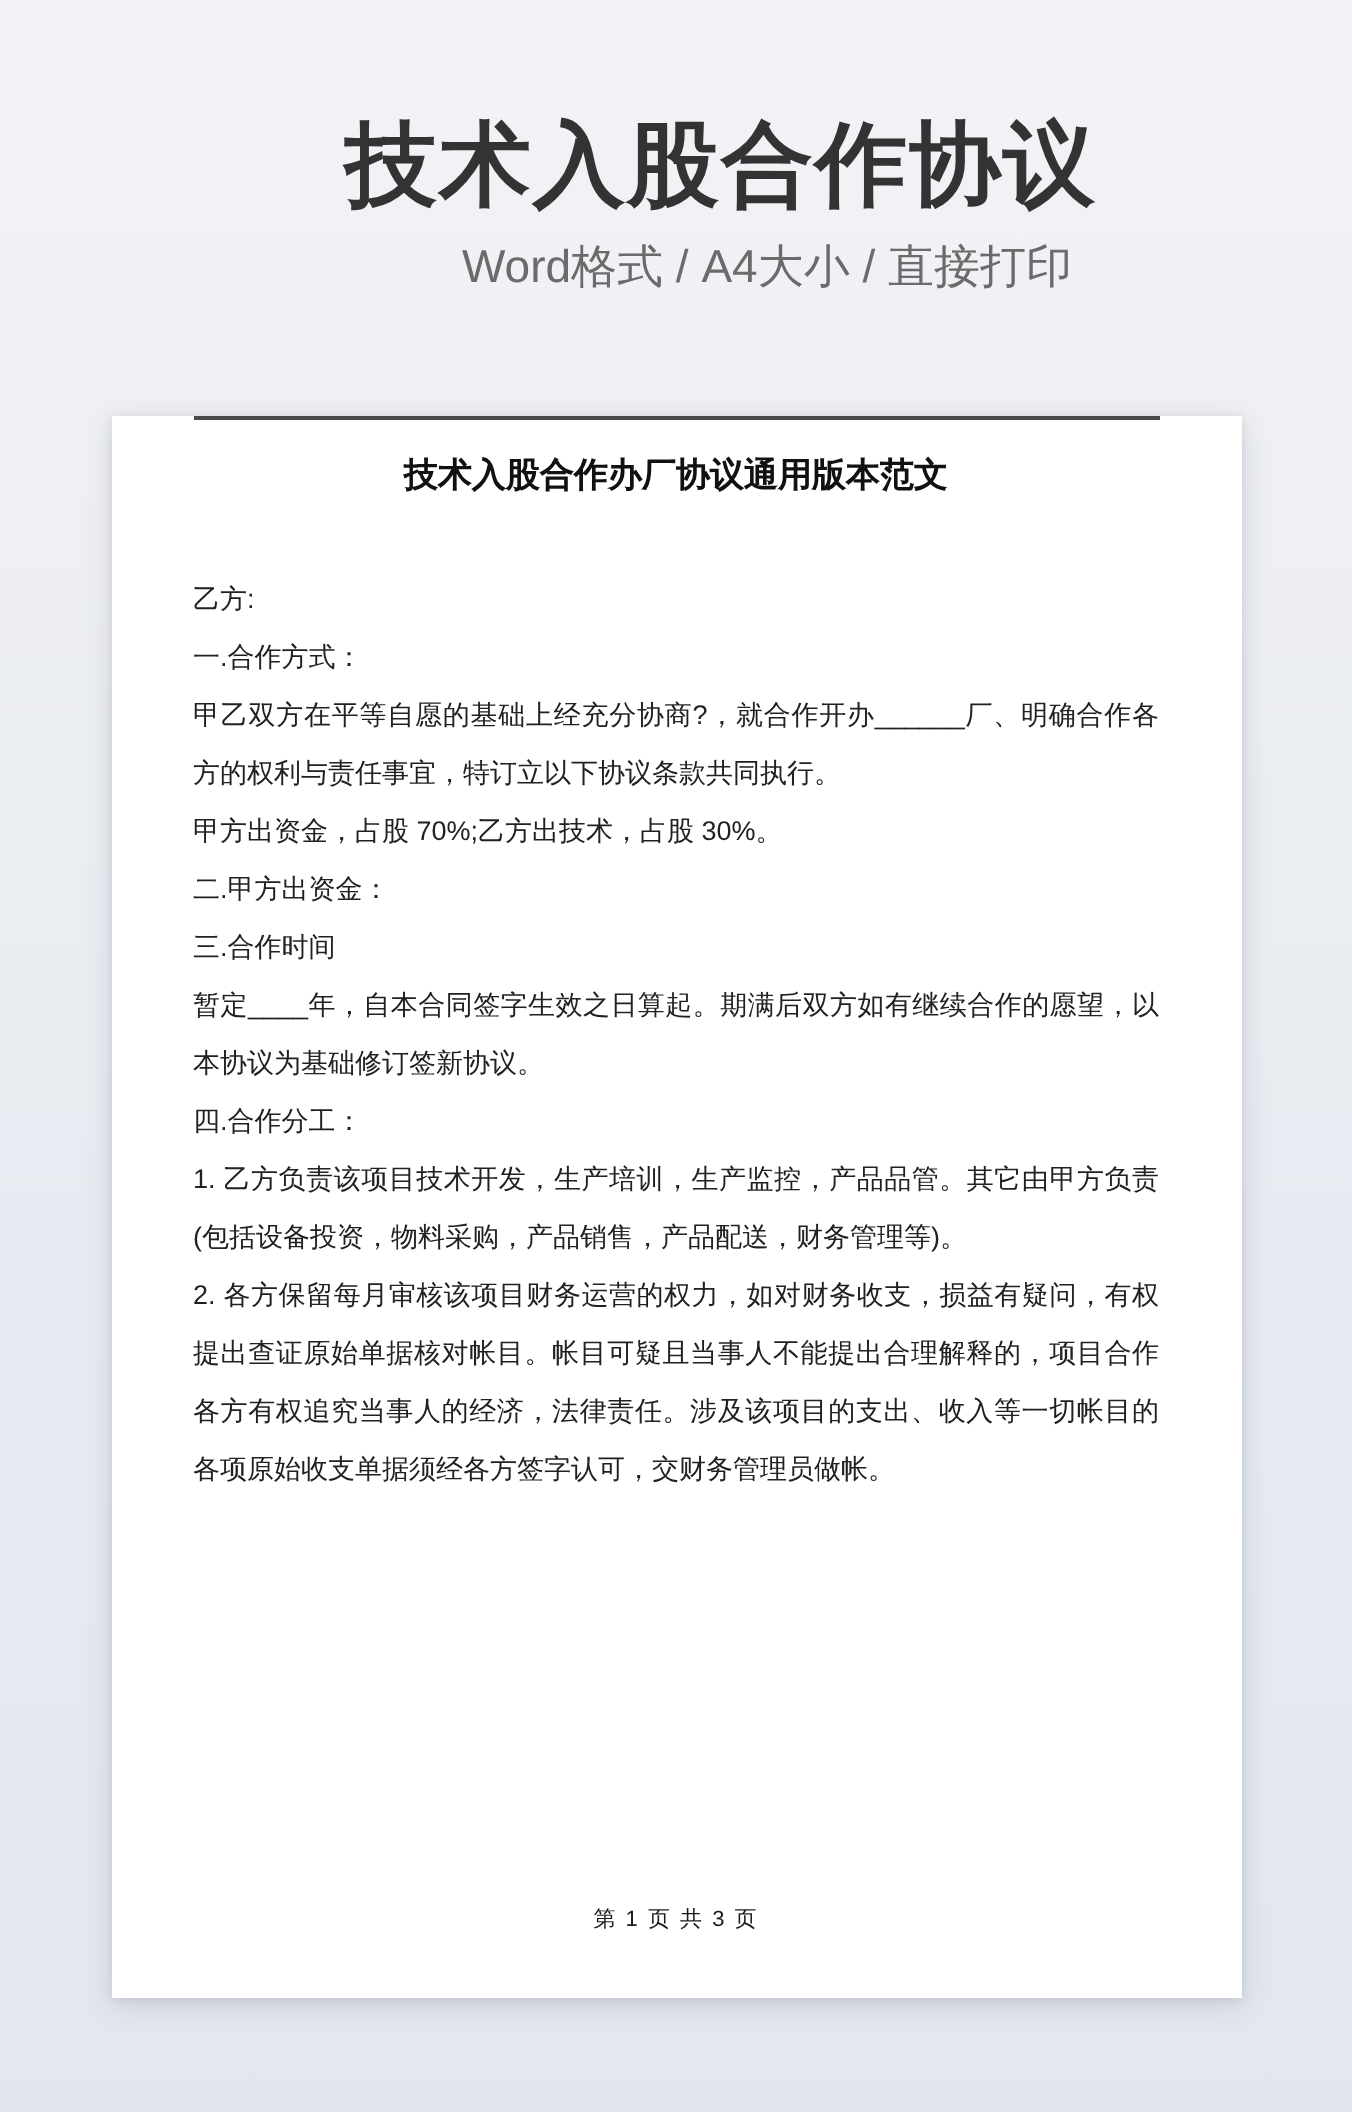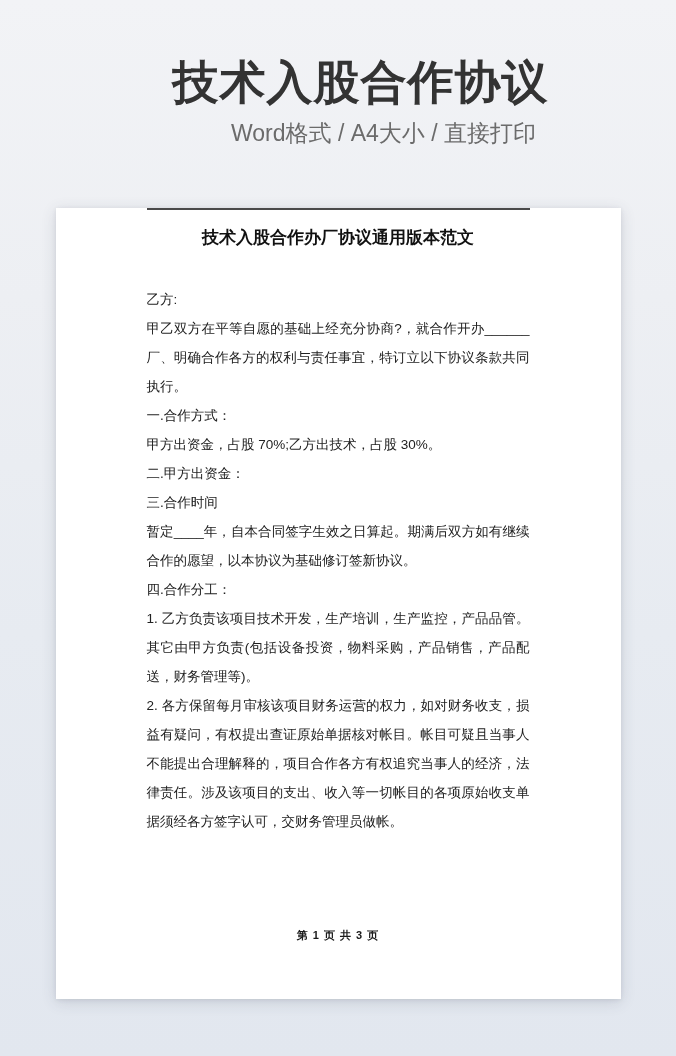--- a/index.html
+++ b/index.html
@@ -29,21 +29,21 @@
   }
   
   .page {
     position: relative;
     width: 565px;
     height: 791px;
     margin: 39px auto 0 auto;
     background: #ffffff;
     box-shadow: 0 3px 14px rgba(60, 70, 90, 0.16), 0 1px 4px rgba(60, 70, 90, 0.10);
   }
-  .page-inner { padding: 0 91px; }
+  .page-inner { padding: 0 41px; }
   .header-rule {
     margin-top: 60px;
     height: 2px;
     background: #4a4a4a;
   }
   .doc-title {
     margin-top: 16px;
     font-size: 17px;
     font-weight: bold;
     line-height: 23px;
@@ -57,24 +57,24 @@
     line-height: 29px;
     color: #212121;
     text-align: justify;
     text-justify: inter-ideograph;
     word-break: break-all;
   }
   .page-footer {
     position: absolute;
     left: 0;
     right: 0;
-    bottom: 56px;
+    bottom: 32px;
     text-align: center;
     font-size: 11px;
-    font-weight: bold;
+    font-weight: normal;
     color: #1a1a1a;
     letter-spacing: 1px;
   }
 </style>
 </head>
 <body>
 
 <div class="screen">
 
   <div class="banner">
@@ -82,22 +82,22 @@
     <div class="banner-subtitle">Word格式 / A4大小 / 直接打印</div>
   </div>
 
   <div class="page">
     <div class="page-inner">
       <div class="header-rule"></div>
       <div class="doc-title">技术入股合作办厂协议通用版本范文</div>
       <div class="doc-body">
 
           <p class="doc-par">乙方:</p>
+          <p class="doc-par">一.合作方式：</p>
           <p class="doc-par">甲乙双方在平等自愿的基础上经充分协商?，就合作开办______厂、明确合作各方的权利与责任事宜，特订立以下协议条款共同执行。</p>
-          <p class="doc-par">一.合作方式：</p>
           <p class="doc-par">甲方出资金，占股 70%;乙方出技术，占股 30%。</p>
           <p class="doc-par">二.甲方出资金：</p>
           <p class="doc-par">三.合作时间</p>
           <p class="doc-par">暂定____年，自本合同签字生效之日算起。期满后双方如有继续合作的愿望，以本协议为基础修订签新协议。</p>
           <p class="doc-par">四.合作分工：</p>
           <p class="doc-par">1. 乙方负责该项目技术开发，生产培训，生产监控，产品品管。其它由甲方负责(包括设备投资，物料采购，产品销售，产品配送，财务管理等)。</p>
           <p class="doc-par">2. 各方保留每月审核该项目财务运营的权力，如对财务收支，损益有疑问，有权提出查证原始单据核对帐目。帐目可疑且当事人不能提出合理解释的，项目合作各方有权追究当事人的经济，法律责任。涉及该项目的支出、收入等一切帐目的各项原始收支单据须经各方签字认可，交财务管理员做帐。</p>
         </div>
     </div>
     <div class="page-footer">第 1 页 共 3 页</div>

